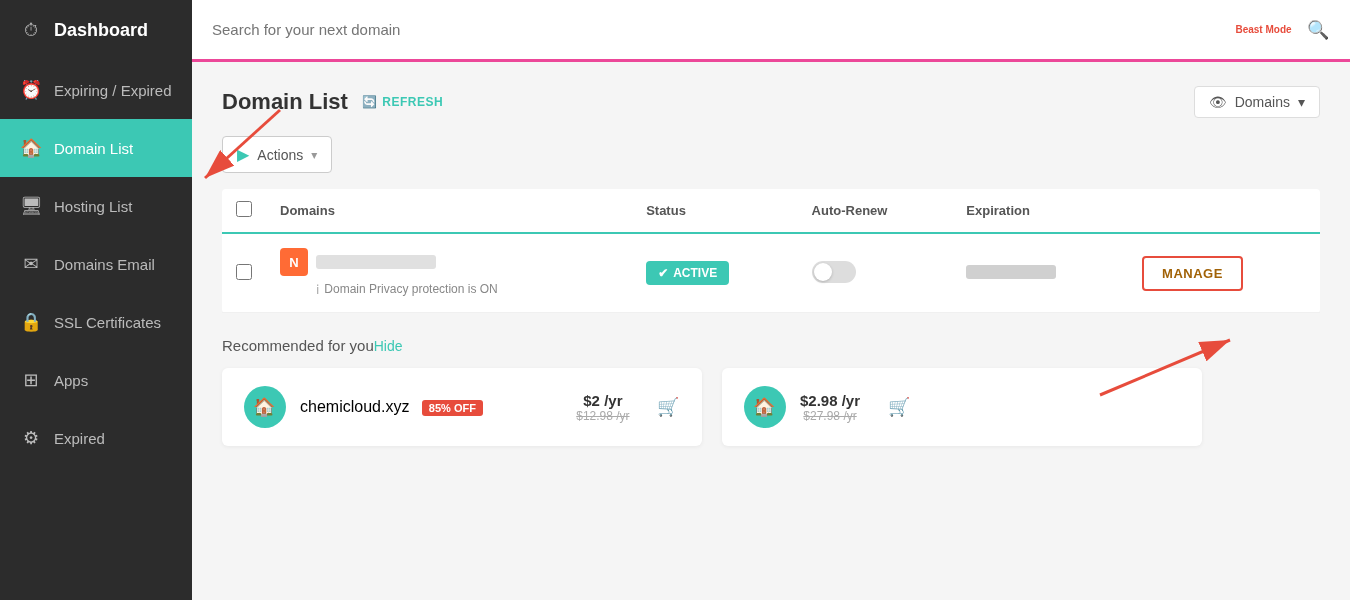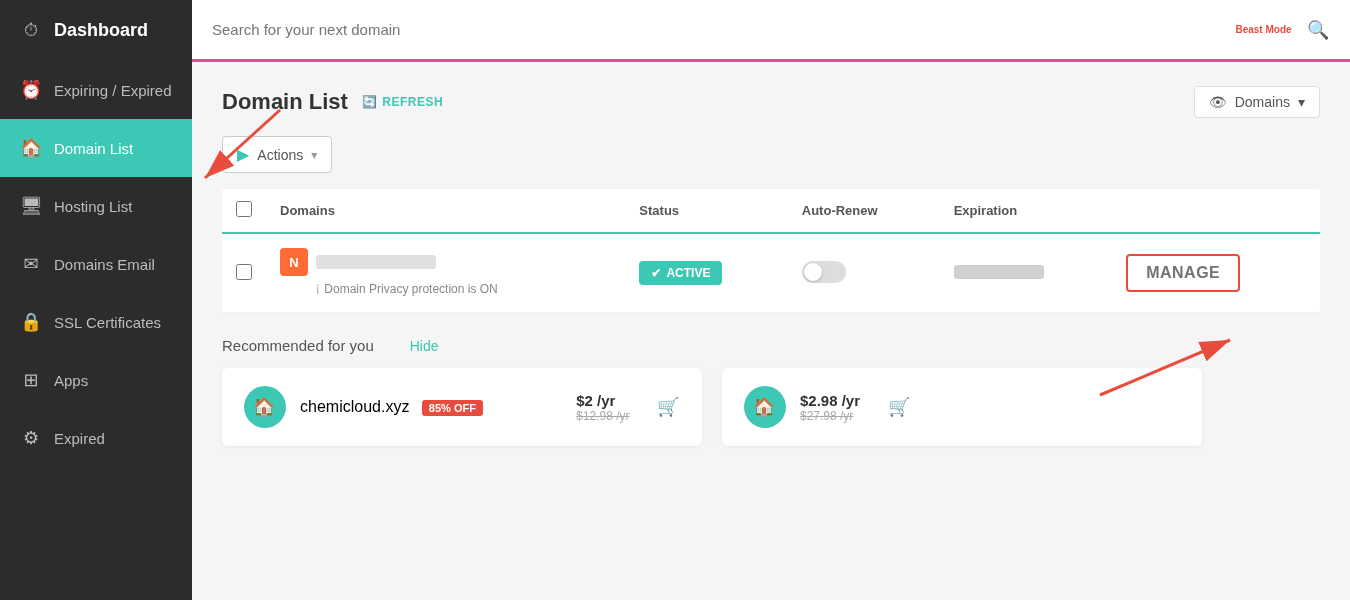--- a/index.html
+++ b/index.html
@@ -244,40 +244,40 @@
       height: 14px;
       background: #d0d0d0;
       border-radius: 3px;
     }
 
     
     .manage-btn {
       border: 2px solid #e74c3c;
       border-radius: 4px;
       padding: 8px 18px;
-      font-size: 16px;
+      font-size: 13px;
       font-weight: bold;
-      color: #737373;
+      color: #a16207;
       cursor: pointer;
       background: #fff;
       letter-spacing: 0.5px;
     }
 
     
     .recommended-section {
       margin-top: 24px;
     }
     .recommended-title {
       font-size: 15px;
       color: #555;
       margin-bottom: 14px;
       display: flex;
       align-items: center;
     }
-    .hide-link { color: #3cc8b4; cursor: pointer; font-size: 14px; margin-left: 36px; }
+    .hide-link { color: #3cc8b4; cursor: pointer; font-size: 14px; }
 
     .recommended-cards {
       display: flex;
       gap: 20px;
     }
     .rec-card {
       background: #fff;
       border-radius: 6px;
       padding: 18px 22px;
       display: flex;
@@ -302,21 +302,21 @@
     .rec-discount {
       display: inline-block;
       background: #e74c3c;
       color: #fff;
       font-size: 11px;
       font-weight: bold;
       padding: 2px 7px;
       border-radius: 3px;
       margin-left: 8px;
     }
-    .rec-price-col { text-align: left; }
+    .rec-price-col { text-align: center; }
     .rec-price { font-size: 15px; font-weight: 600; color: #333; }
     .rec-original { font-size: 12px; color: #aaa; text-decoration: line-through; }
     .rec-cart {
       color: #aaa;
       font-size: 18px;
       cursor: pointer;
       margin-left: 14px;
     }
 
     

